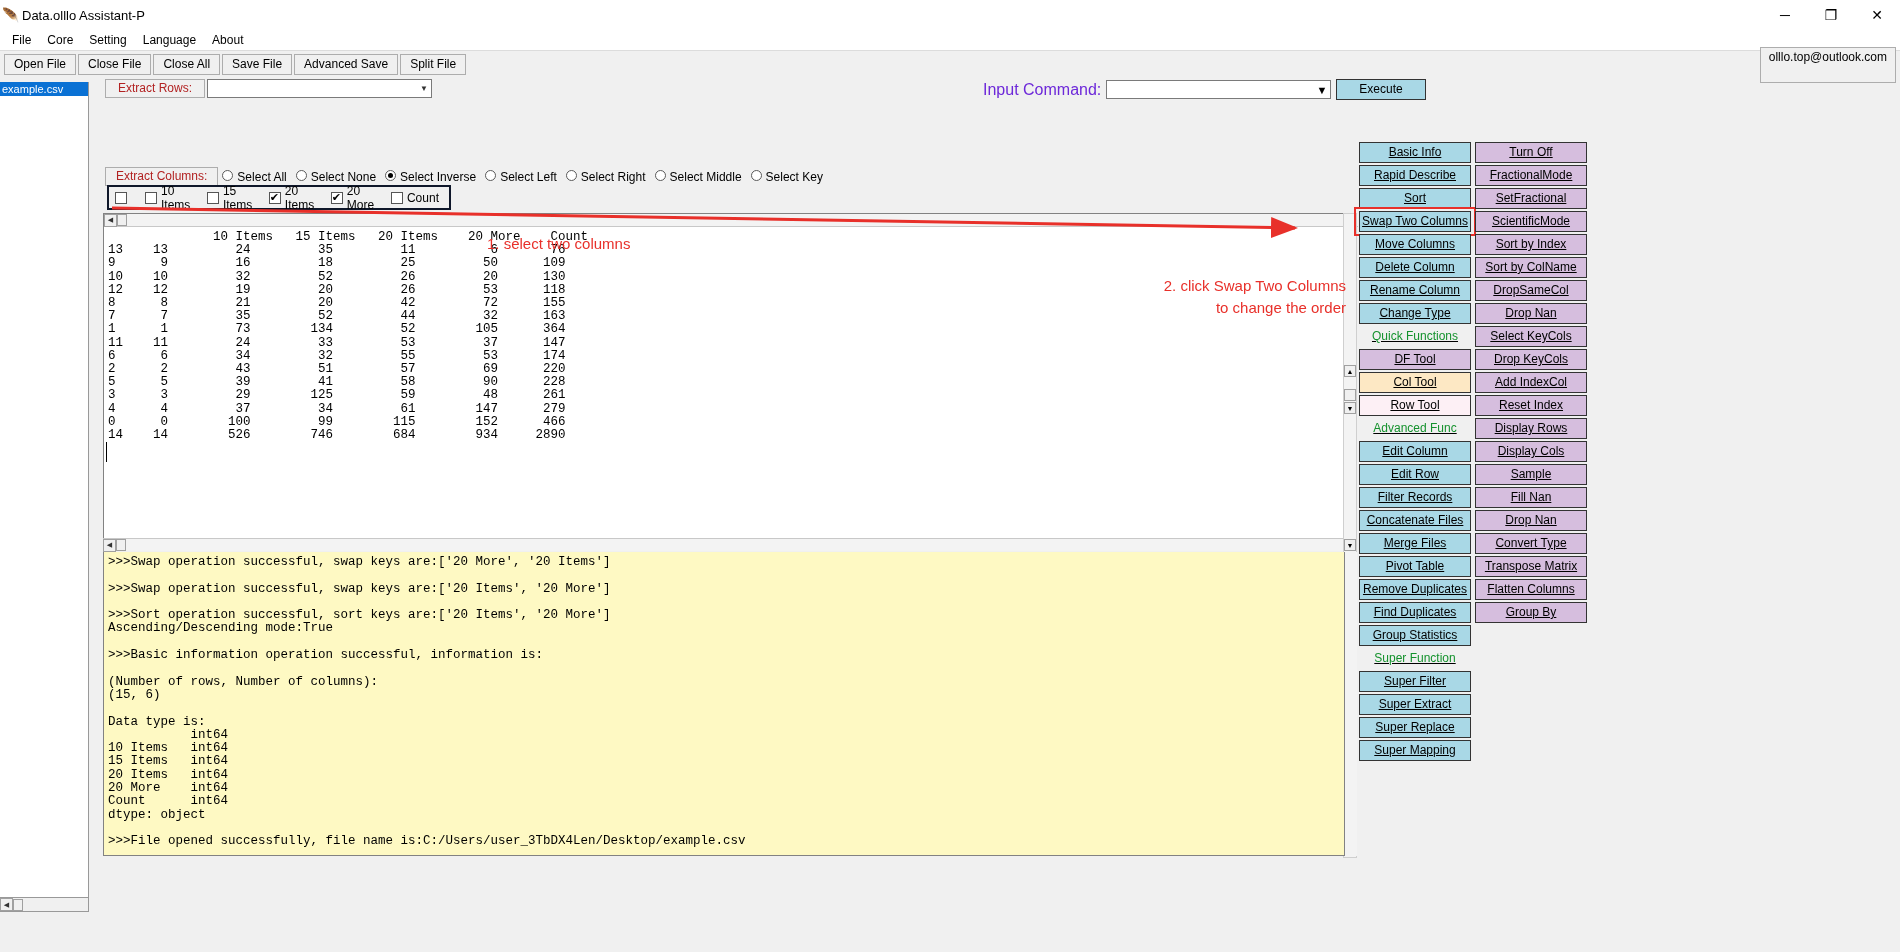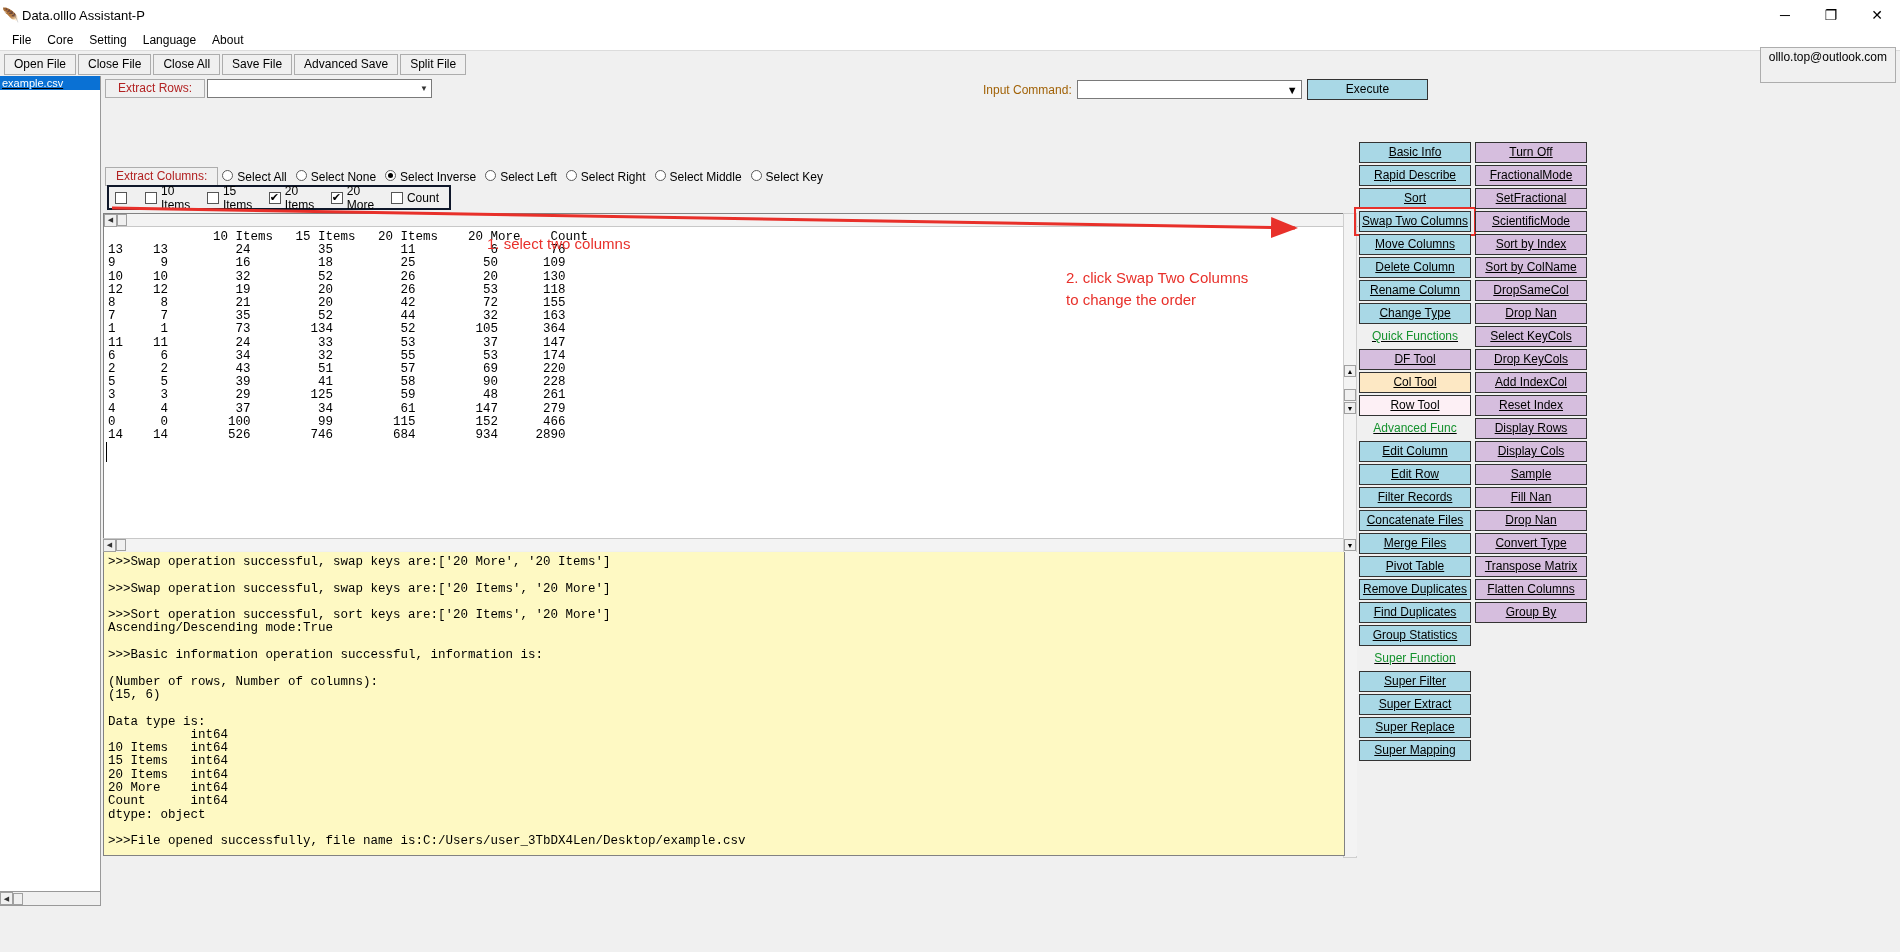--- a/index.html
+++ b/index.html
@@ -44,24 +44,23 @@
   .email-chip {
     margin-left:auto; height:36px; padding:0 8px; background:#f0f0f0;
     border:1px solid #adadad; font-size:12px; line-height:19px; color:#000;
   }
 
   
   .body-wrap { position:relative; height: 896px; }
 
   
   .filelist {
-    position:absolute; left:0; top:0; width:101px; height:830px;
+    position:absolute; left:0; top:6px; width:89px; height:830px;
     background:#fff; border:1px solid #999; border-top:none; border-left:none;
     overflow:hidden;
-    text-decoration:underline;
   }
   .filelist-item {
     height:14px; line-height:14px; padding-left:2px;
     font-size:11px; color:#fff; background:#0a71d4;
   }
   .fl-scroll-h {
     position:absolute; left:0; bottom:0; width:101px; height:14px;
     background:#f0f0f0; border-top:1px solid #999;
     display:flex; align-items:center;
   }
@@ -87,27 +86,27 @@
 
   .view-btns { position:absolute; left:432px; top:3px; display:flex; gap:3px; }
   .vbtn {
     height:20px; padding:0 12px; background:#fdfbe4; border:1px solid #555;
     font-size:12px; line-height:18px; color:#000; text-align:center; white-space:nowrap;
   }
   .vbtn.narrow { padding:0 8px; }
   .vbtn.green { background:#84e596; }
 
   .cmd-area { position:absolute; left:983px; top:3px; display:flex; align-items:center; gap:5px; }
-  .cmd-label { color:#a16207; font-size:12px; }
+  .cmd-label { color:#6d28d9; font-size:16px; }
   .cmd-input {
     width:225px; height:19px; background:#fff; border:1px solid #7a7a7a;
     display:flex; align-items:center; justify-content:flex-end; padding-right:3px; font-size:11px;
   }
   .exec-btn {
-    height:21px; padding:0 38px; background:#a9d8e6; border:1px solid #333;
+    height:21px; padding:0 22px; background:#a9d8e6; border:1px solid #333;
     font-size:12px; line-height:19px;
   }
 
   
   .extract-cols-row { position:absolute; left:105px; top:91px; display:flex; align-items:center; }
   .radio-group { display:flex; align-items:center; margin-left:4px; gap:0px; }
   .radio-opt { display:flex; margin-right:9px; font-size:12px; color:#000; }
   .radio {
     width:11px; height:11px; border:1px solid #5a5a5a; border-radius:50%;
     background:#fff; margin-right:4px; position:relative; flex:none;
@@ -196,21 +195,21 @@
     border:2px solid #e8302a; pointer-events:none;
   }
   .sb-item-wrap { position:relative; }
 
   
   .anno {
     position:absolute; color:#e8302a; font-size:15px; font-family:"Liberation Sans", sans-serif;
     white-space:nowrap;
   }
   .anno1 { left:487px; top:159px; }
-  .anno2 { left:1066px; top:191px; text-align:left; width:280px; line-height:22px; }
+  .anno2 { left:1066px; top:199px; text-align:right; width:280px; line-height:22px; }
   svg.arrow-svg { position:absolute; left:0; top:0; width:1900px; height:952px; pointer-events:none; }
 </style>
 </head>
 <body>
 
 <div id="app">
 
   <div class="titlebar">
     <div class="tb-icon">🪶</div>
     <div class="tb-title">Data.olllo Assistant-P</div>

